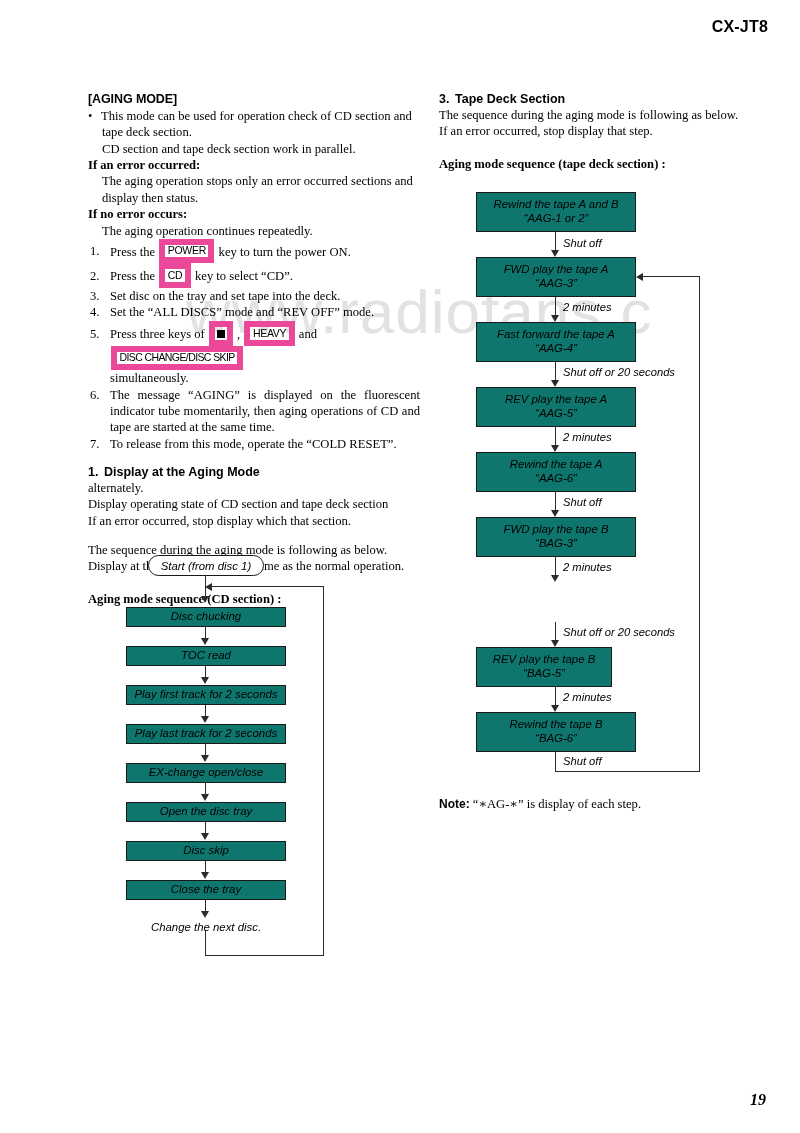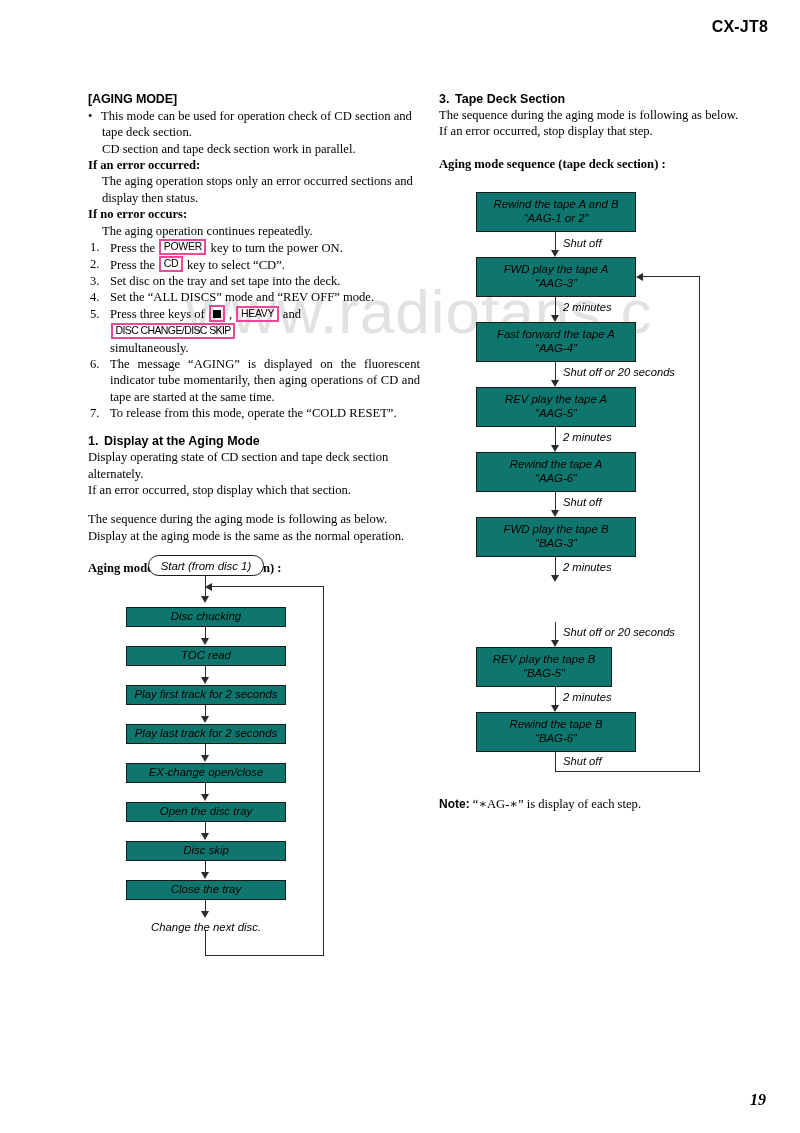--- a/index.html
+++ b/index.html
@@ -113,21 +113,21 @@
   }
   .proc-row .txt { flex: 1 1 auto; }
   .proc-cont { padding-left: 22px; font-size: 12.6px; line-height: 1.30; }
   .bullet-row { display: flex; font-size: 12.6px; line-height: 1.30; }
   .bullet-row .idx { flex: 0 0 13px; }
   .bullet-row .txt { flex: 1 1 auto; text-align: justify; }
 
   
   .keycap {
     display: inline-block;
-    border: 2px solid #ec4899;
+    border: 6px solid #ec4899;
     font-family: "Liberation Sans", "DejaVu Sans", sans-serif;
     font-size: 10.5px;
     line-height: 1.05;
     padding: 0.5px 2.5px 1px 2.5px;
     margin: 0 1px;
     vertical-align: 1px;
     white-space: nowrap;
     letter-spacing: -0.3px;
   }
   .keycap.tight { letter-spacing: -0.6px; }
@@ -298,22 +298,22 @@
       <div class="proc-row">
         <span class="idx">7.</span>
         <span class="txt">To release from this mode, operate the “COLD RESET”.</span>
       </div>
 
     </div>
 
     <div class="gap-md"></div>
 
     <div class="h-num"><span class="n">1.</span><span>Display at the Aging Mode</span></div>
+    <div class="body-line nojust">alternately.</div>
     <div class="body-line">Display operating state of CD section and tape deck section</div>
-    <div class="body-line nojust">alternately.</div>
     <div class="body-line nojust">If an error occurred, stop display which that section.</div>
 
     <div class="gap-md"></div>
 
     <div class="body-line nojust">The sequence during the aging mode is following as below.</div>
     <div class="body-line nojust">Display at the aging mode is the same as the normal operation.</div>
 
     <div class="gap-lg"></div>
 
     <div class="seq-label">Aging mode sequence (CD section) :</div>

